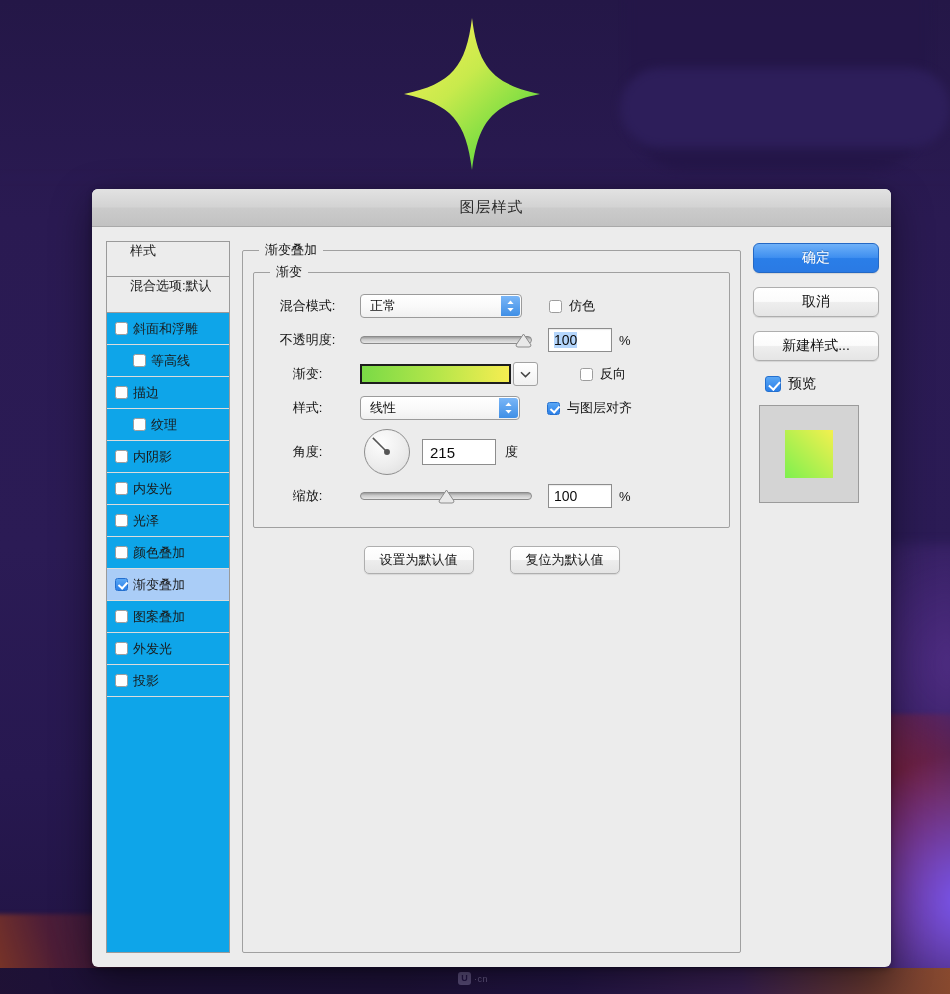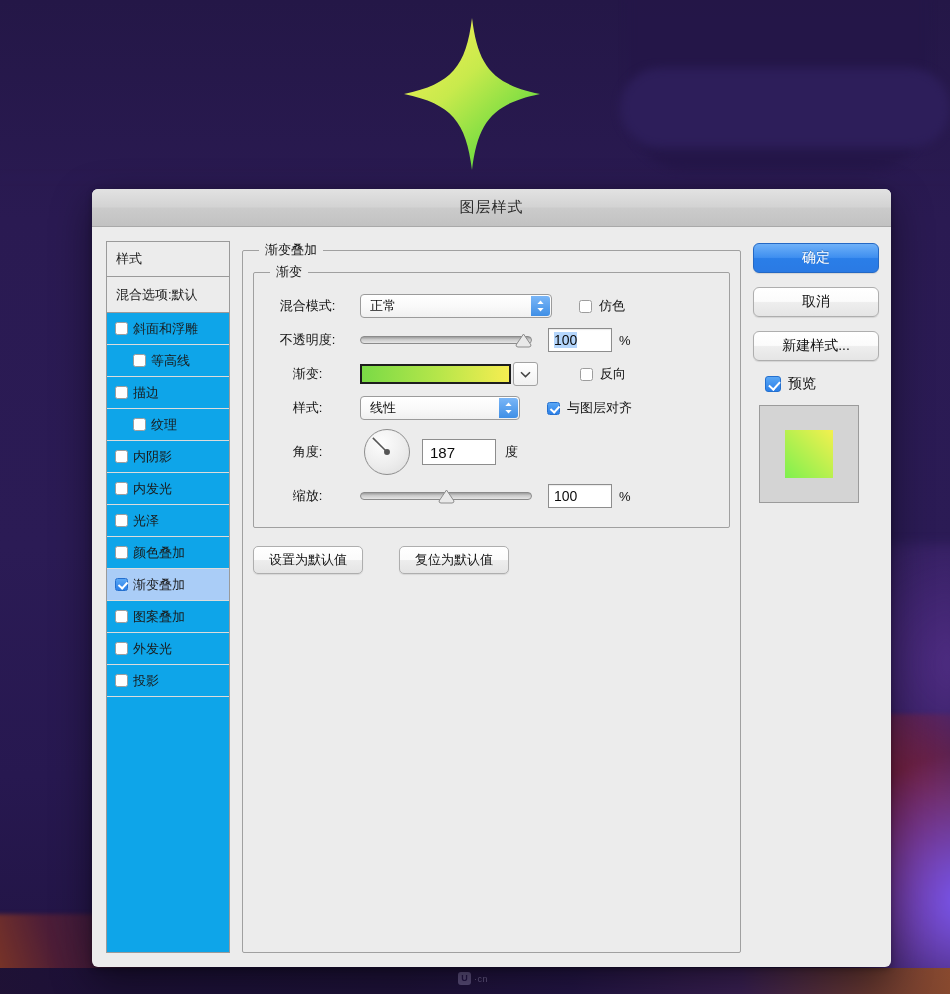--- a/index.html
+++ b/index.html
@@ -96,21 +96,21 @@
   #dlg-body {
     flex:1; display:flex; padding:14px 12px 14px 14px; gap:12px;
   }
 
   
   #sidebar { width:124px; flex:0 0 124px; display:flex; flex-direction:column; }
   .side-box {
     background:#ececec; border:1px solid #9a9a9a;
     font-size:13px; color:#1a1a1a;
   }
-  .side-head { height:36px; display:flex; align-items:center; padding-left:9px; }
+  .side-head { height:36px; display:flex; padding-left:23px; }
   .side-head.second { border-top:none; height:36px; }
   .side-list {
     flex:1; border:1px solid #9a9a9a; border-top:none; background:#0ea5e9;
     overflow:hidden;
   }
   .side-item {
     height:32px; display:flex; align-items:center; gap:5px;
     padding-left:8px; font-size:13px; color:#1a1a1a;
     border-bottom:1px solid #dcdcdc;
   }
@@ -209,21 +209,21 @@
   }
   .dial svg { position:absolute; inset:0; }
   .anglefield {
     width:74px; height:26px; border:1px solid #8d8d8d; background:#fff;
     display:flex; align-items:center; padding-left:7px;
     font-size:15px; color:#0b0b0b; margin-left:12px;
   }
   .deg { font-size:13px; color:#141414; margin-left:9px; }
 
   
-  .btm-btns { display:flex; gap:36px; justify-content:flex-start; margin-top:18px; }
+  .btm-btns { display:flex; gap:36px; justify-content:center; margin-top:18px; }
   .btn {
     height:28px; padding:0 15px;
     border:1px solid #aeaeae; border-radius:5px;
     background:linear-gradient(180deg,#ffffff 0%,#fbfbfb 48%,#ededed 52%,#e4e4e4 100%);
     font-size:13px; color:#121212;
     display:flex; align-items:center; justify-content:center;
     box-shadow:0 1px 1px rgba(0,0,0,.09);
   }
 
   
@@ -353,21 +353,21 @@
 
     <div id="main">
       <fieldset class="grp" id="outer-grp">
         <legend>渐变叠加</legend>
 
         <fieldset class="grp" id="inner-grp">
           <legend>渐变</legend>
 
           <div class="row">
             <div class="lbl w">混合模式:</div>
-            <div class="popup" style="width:192px;">
+            <div class="popup" style="width:162px;">
               <span>正常</span>
               <span class="arrowbtn">
                 <svg width="9" height="14" viewBox="0 0 9 14">
                   <path d="M4.5 1.5 L7.6 5 L1.4 5 Z" fill="#fff"></path>
                   <path d="M4.5 12.5 L7.6 9 L1.4 9 Z" fill="#fff"></path>
                 </svg>
               </span>
             </div>
             <div class="cbrow" style="margin-left:27px;">
               <span class="cb"></span>
@@ -426,21 +426,21 @@
 
           <div class="row" style="min-height:54px;">
             <div class="lbl w">角度:</div>
             <div class="dial">
               <svg viewBox="0 0 46 46">
                 <line x1="23" y1="23" x2="8.2" y2="8.2" stroke="#555" stroke-width="1.6"></line>
                 <circle cx="23" cy="23" r="3.1" fill="#555"></circle>
               </svg>
             </div>
             <div class="anglefield">
-              <span>187</span>
+              <span>215</span>
             </div>
             <span class="deg">度</span>
           </div>
 
           <div class="row">
             <div class="lbl w">缩放:</div>
             <div class="slider" style="width:172px;">
               <div class="track"></div>
               <div class="thumb" id="scale-thumb" style="left: 77.5px;">
                 <svg width="17" height="15" viewBox="0 0 17 15">

